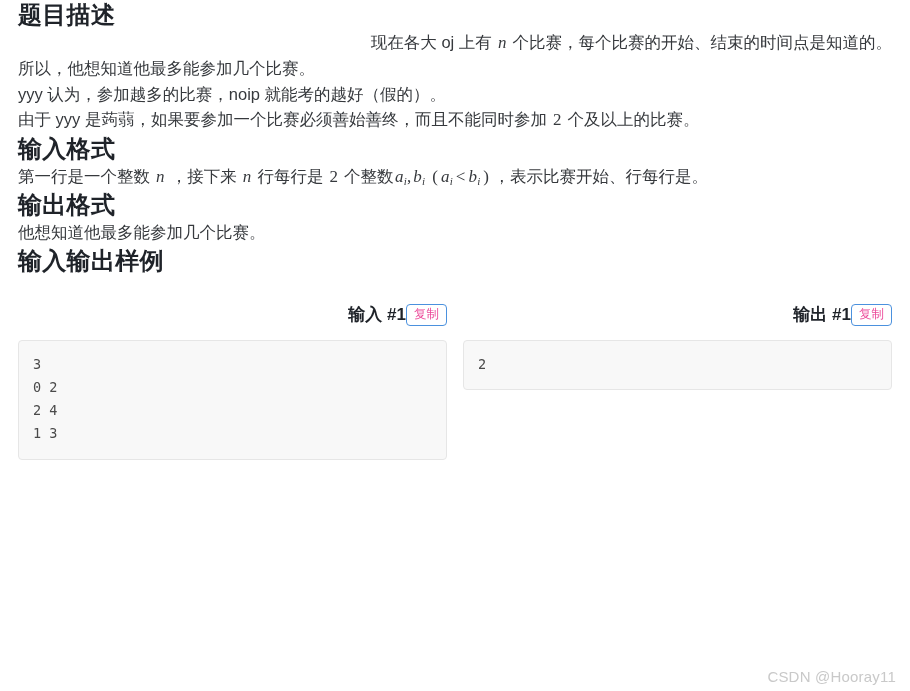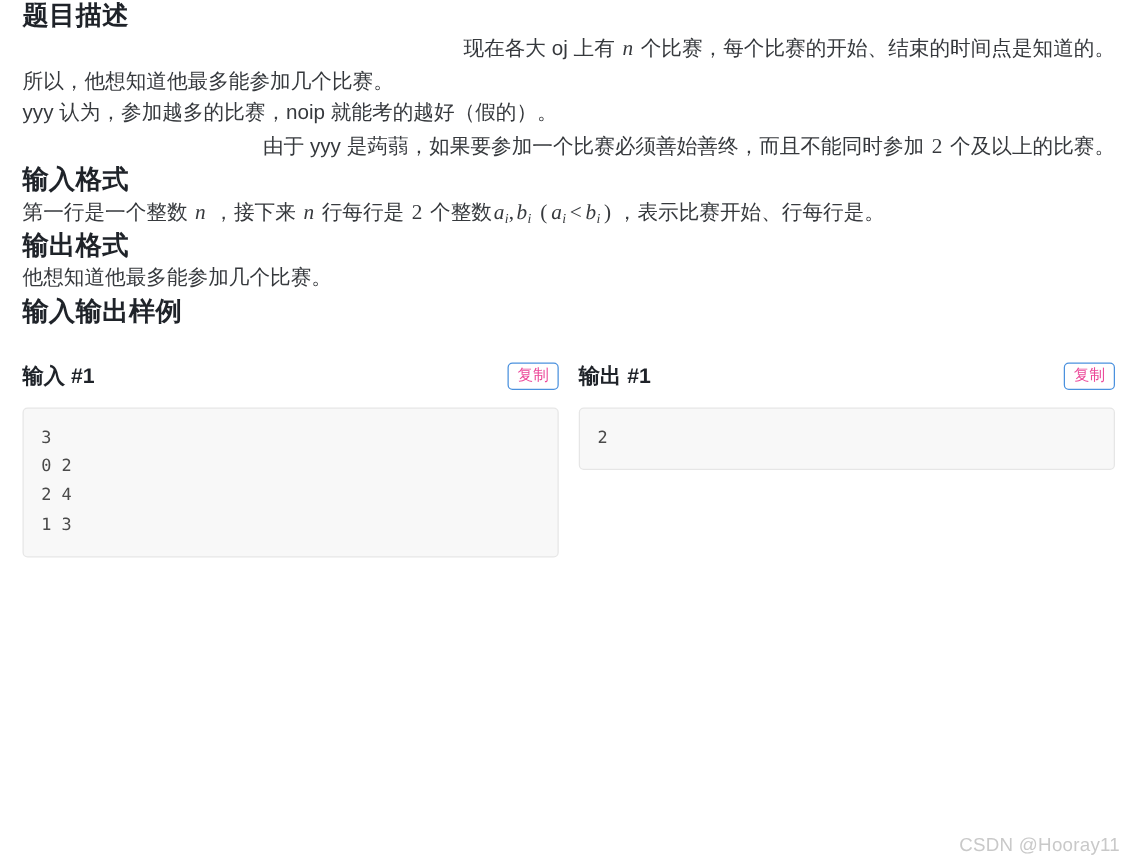--- a/index.html
+++ b/index.html
@@ -14,42 +14,42 @@
     font-family: "Liberation Sans", sans-serif;
     color: #2f2f2f;
     position: relative;
   }
   .page {
     padding: 0 18px;
     box-sizing: border-box;
     width: 910px;
   }
   h2.section-heading {
-    font-size: 21px;
+    font-size: 24px;
     font-weight: bold;
     color: #1f2329;
     margin: 0;
     line-height: 1.25;
     letter-spacing: 0.3px;
   }
   .h-desc { margin-top: -2px; }
   .h-input { margin-top: 31px; }
   .h-output { margin-top: 32px; }
   .h-samples { margin-top: 32px; font-family: Liberation Serif, serif; }
 
   p.para {
     font-size: 16.5px;
     line-height: 1.55;
     color: #36393d;
     margin: 0;
   }
   .p1 { margin-top: 22px; text-align: right; }
   .p2 { margin-top: 24px; }
   .p3 { margin-top: 24px; }
-  .p4 { margin-top: 24px; text-align: right; }
+  .p4 { margin-top: 24px; }
   .p-in { margin-top: 22px; }
   .p-out { margin-top: 22px; }
 
   
   .math {
     font-family: "Liberation Serif", "DejaVu Serif", serif;
     font-style: italic;
     font-size: 17px;
     padding: 0 1.5px;
   }
@@ -74,21 +74,21 @@
   .samples-wrap {
     margin-top: 26px;
     display: flex;
     gap: 16px;
   }
   .sample-col { flex: 1 1 0; min-width: 0; }
 
   .sample-head {
     display: flex;
     align-items: center;
-    justify-content: space-between;
+    justify-content: flex-end;
     height: 26px;
   }
   .sample-title {
     font-size: 17px;
     font-weight: bold;
     color: #1f2329;
     line-height: 1;
   }
   .copy-btn {
     font-family: "Liberation Sans", sans-serif;

